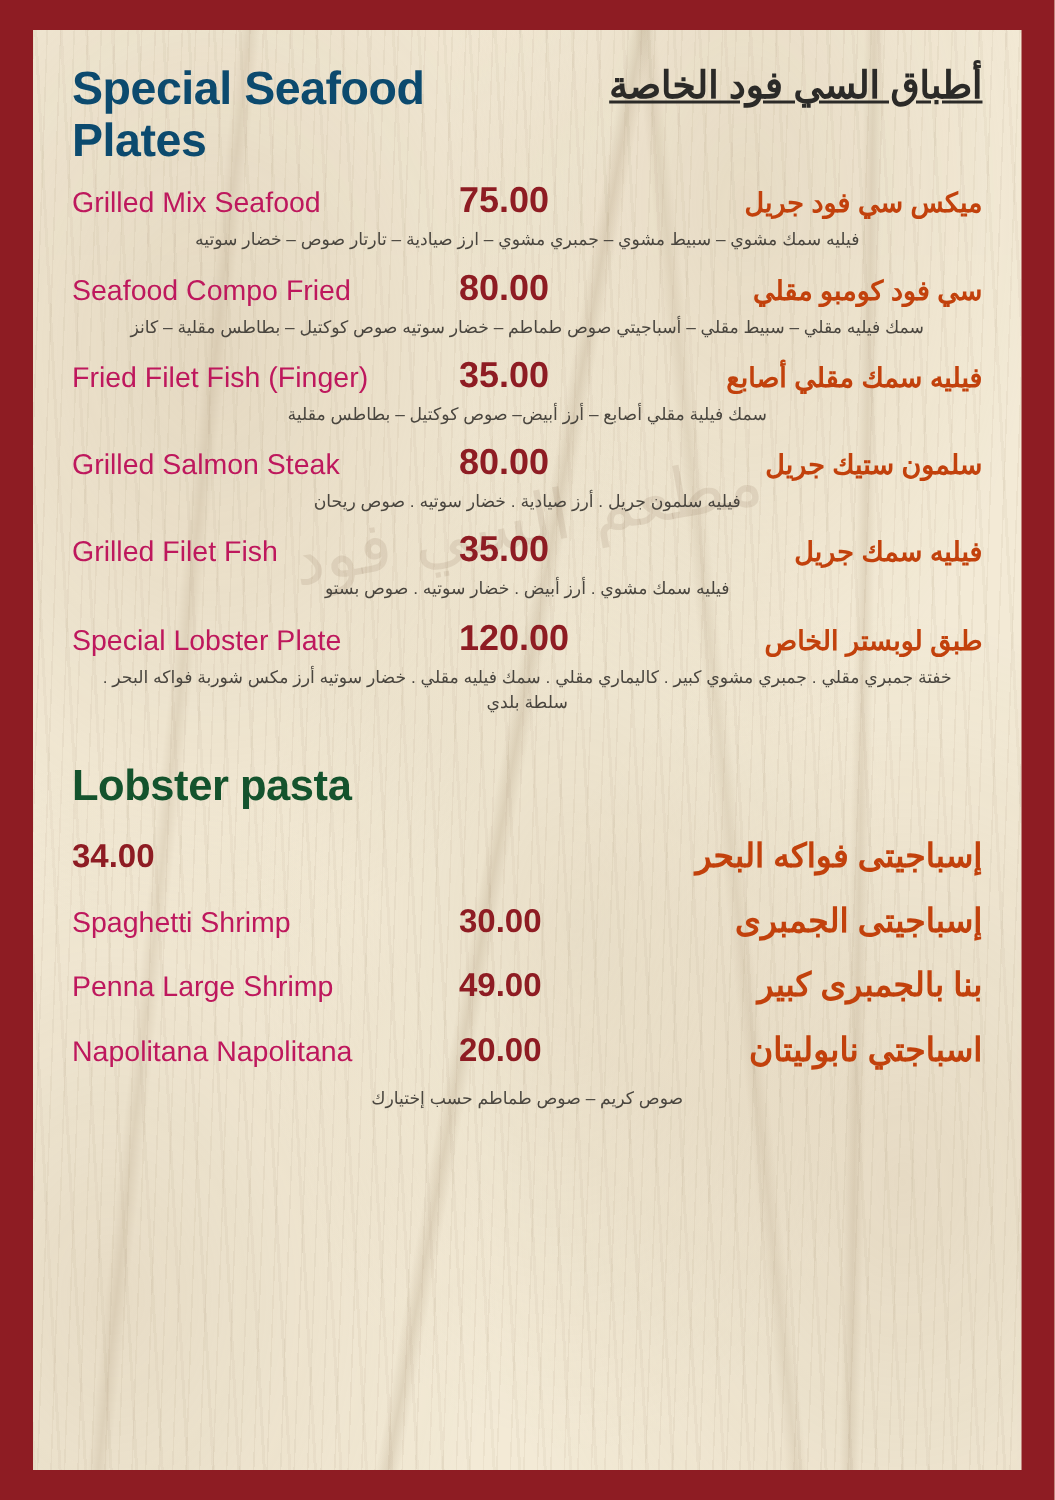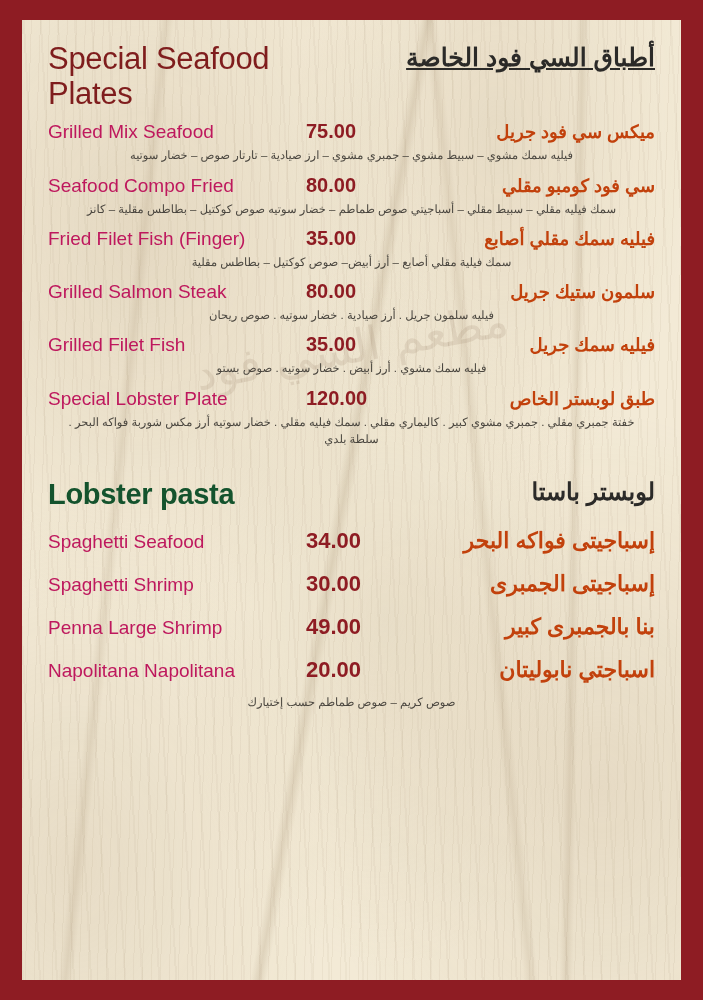--- a/index.html
+++ b/index.html
@@ -67,22 +67,22 @@
     padding: 22px 26px 0 26px;
   }
   .section-head {
     display: flex;
     align-items: flex-start;
     justify-content: space-between;
     margin-bottom: 8px;
   }
   .section-title-en {
     font-size: 31px;
-    font-weight: normal;
-    color: #7f1d1d;
+    font-weight: bold;
+    color: #0c4a6e;
     line-height: 1.12;
     max-width: 300px;
     letter-spacing: -0.3px;
   }
   .section-title-ar {
     font-size: 25px;
     font-weight: bold;
     color: #2b2a28;
     line-height: 1.2;
     text-align: right;
@@ -99,21 +99,21 @@
     justify-content: space-between;
   }
   .item-name {
     font-size: 19px;
     font-weight: normal;
     color: #be185d;
     flex: 0 0 auto;
     width: 258px;
   }
   .item-price {
-    font-size: 20px;
+    font-size: 24px;
     font-weight: bold;
     color: #8e1c23;
     flex: 0 0 auto;
     width: 120px;
     text-align: left;
   }
   .item-name-ar {
     font-size: 18px;
     font-weight: bold;
     color: #c2410c;
@@ -225,26 +225,24 @@
         <div class="item-name">Special Lobster Plate</div>
         <div class="item-price">120.00</div>
         <div class="item-name-ar">طبق لوبستر الخاص</div>
       </div>
       <div class="item-desc">خفتة جمبري مقلي . جمبري مشوي كبير . كاليماري مقلي . سمك فيليه مقلي . خضار سوتيه أرز مكس شوربة فواكه البحر . سلطة بلدي</div>
     </div>
 
     <div class="pasta-section">
       <div class="section-head">
         <div class="pasta-title-en">Lobster pasta</div>
-        <div class="pasta-title-ar">لوبستر باستا</div>
-      </div>
-
-      <div class="item pasta-item">
-        <div class="item-row">
-          <div class="item-name">Spaghetti Seafood</div>
+      </div>
+
+      <div class="item pasta-item">
+        <div class="item-row">
           <div class="item-price">34.00</div>
           <div class="item-name-ar">إسباجيتى فواكه البحر</div>
         </div>
       </div>
 
       <div class="item pasta-item">
         <div class="item-row">
           <div class="item-name">Spaghetti Shrimp</div>
           <div class="item-price">30.00</div>
           <div class="item-name-ar">إسباجيتى الجمبرى</div>

